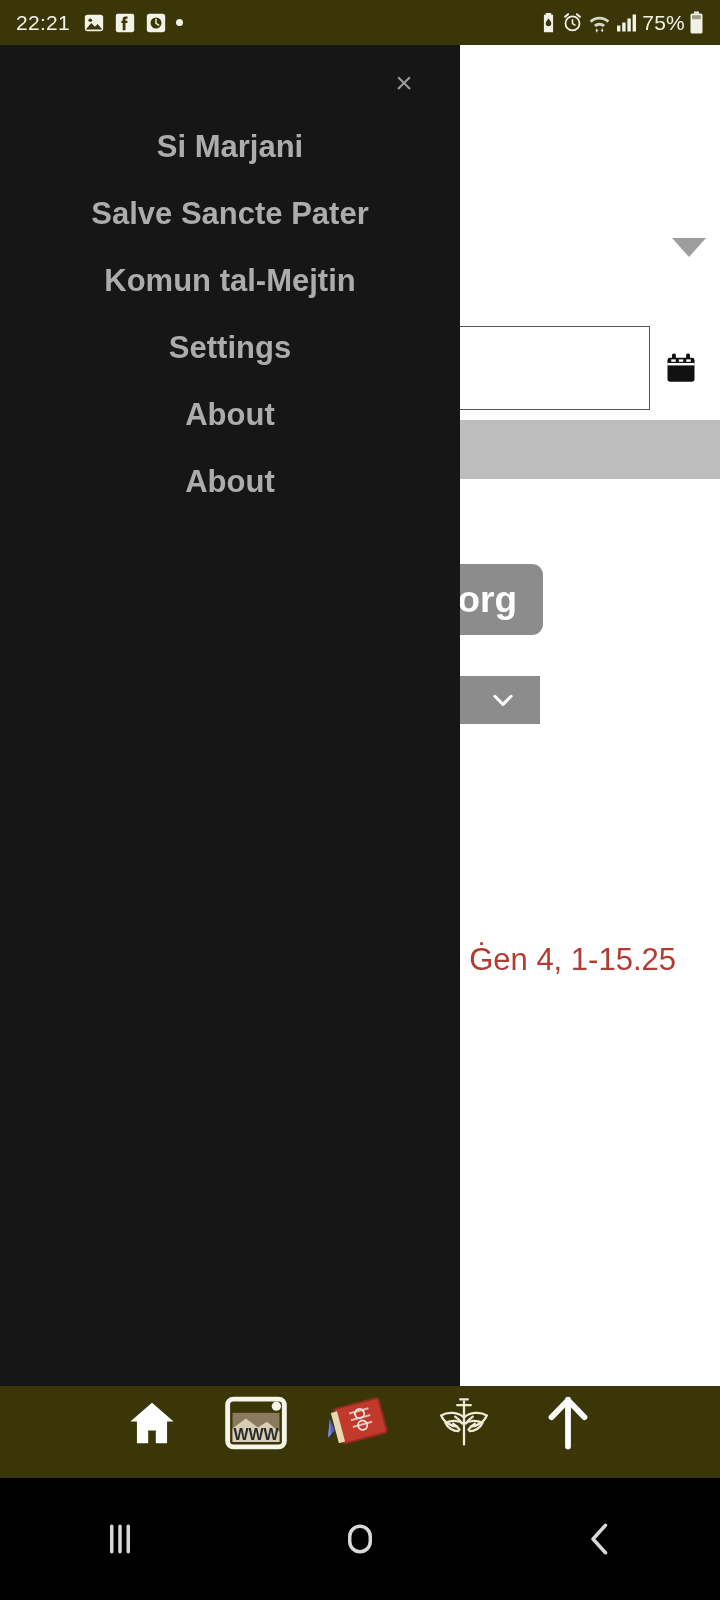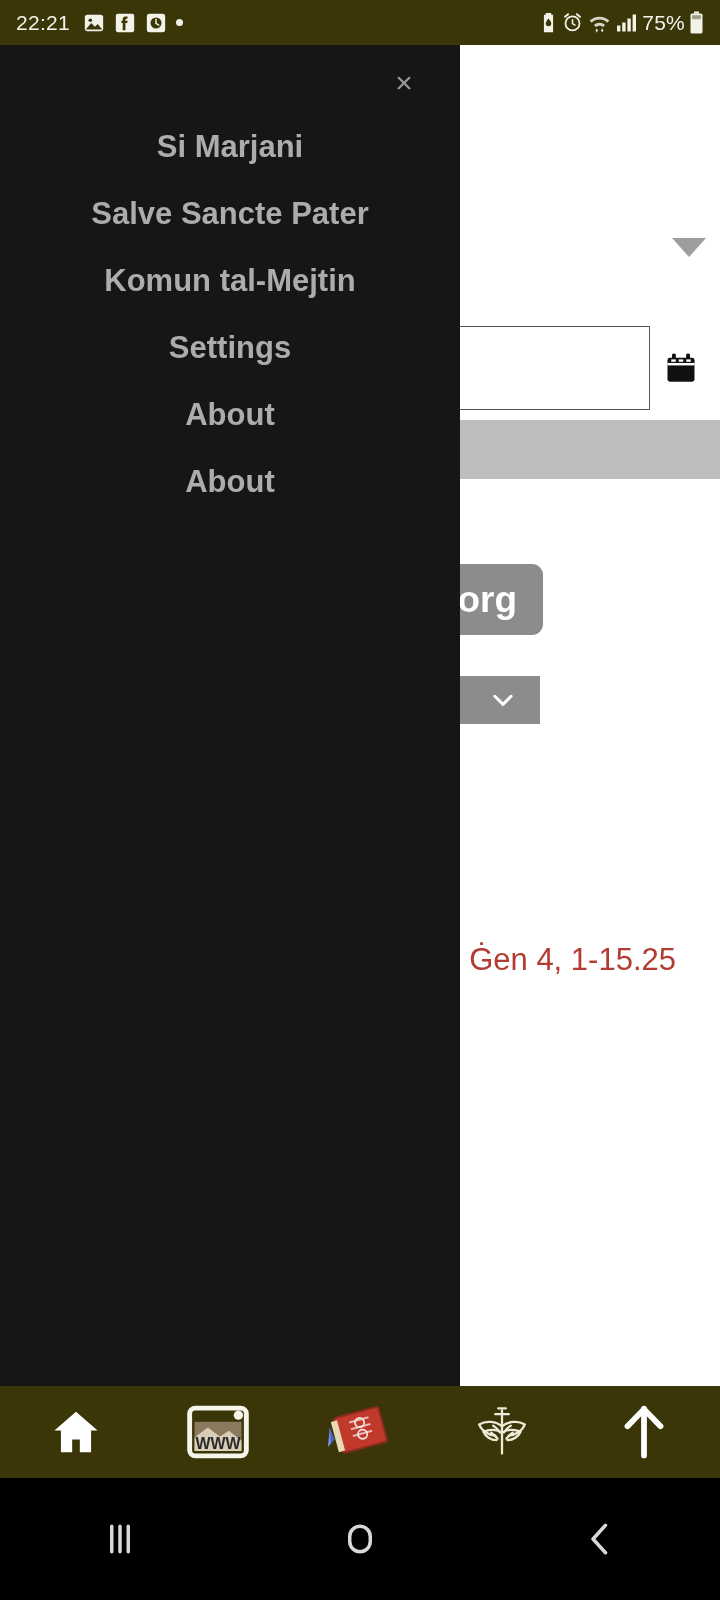--- a/index.html
+++ b/index.html
@@ -110,21 +110,21 @@
     width:100%; height:67px;
     display:flex; align-items:center; justify-content:center;
     color:#acacac; font-size:31px; font-weight:700;
     white-space:nowrap; cursor:pointer;
   }
 
   
   .apptoolbar{
     position:absolute; left:0; top:1386px; width:720px; height:92px;
     background:#3a3608;
-    display:flex; align-items:center; justify-content:center; gap:68px;
+    display:flex; align-items:flex-start; justify-content:center; gap:30px;
   }
   .tb-btn{
     width:74px; height:74px;
     display:flex; align-items:center; justify-content:center;
     cursor:pointer;
   }
   .tb-btn svg{ display:block; }
 
   
   .navbar{

